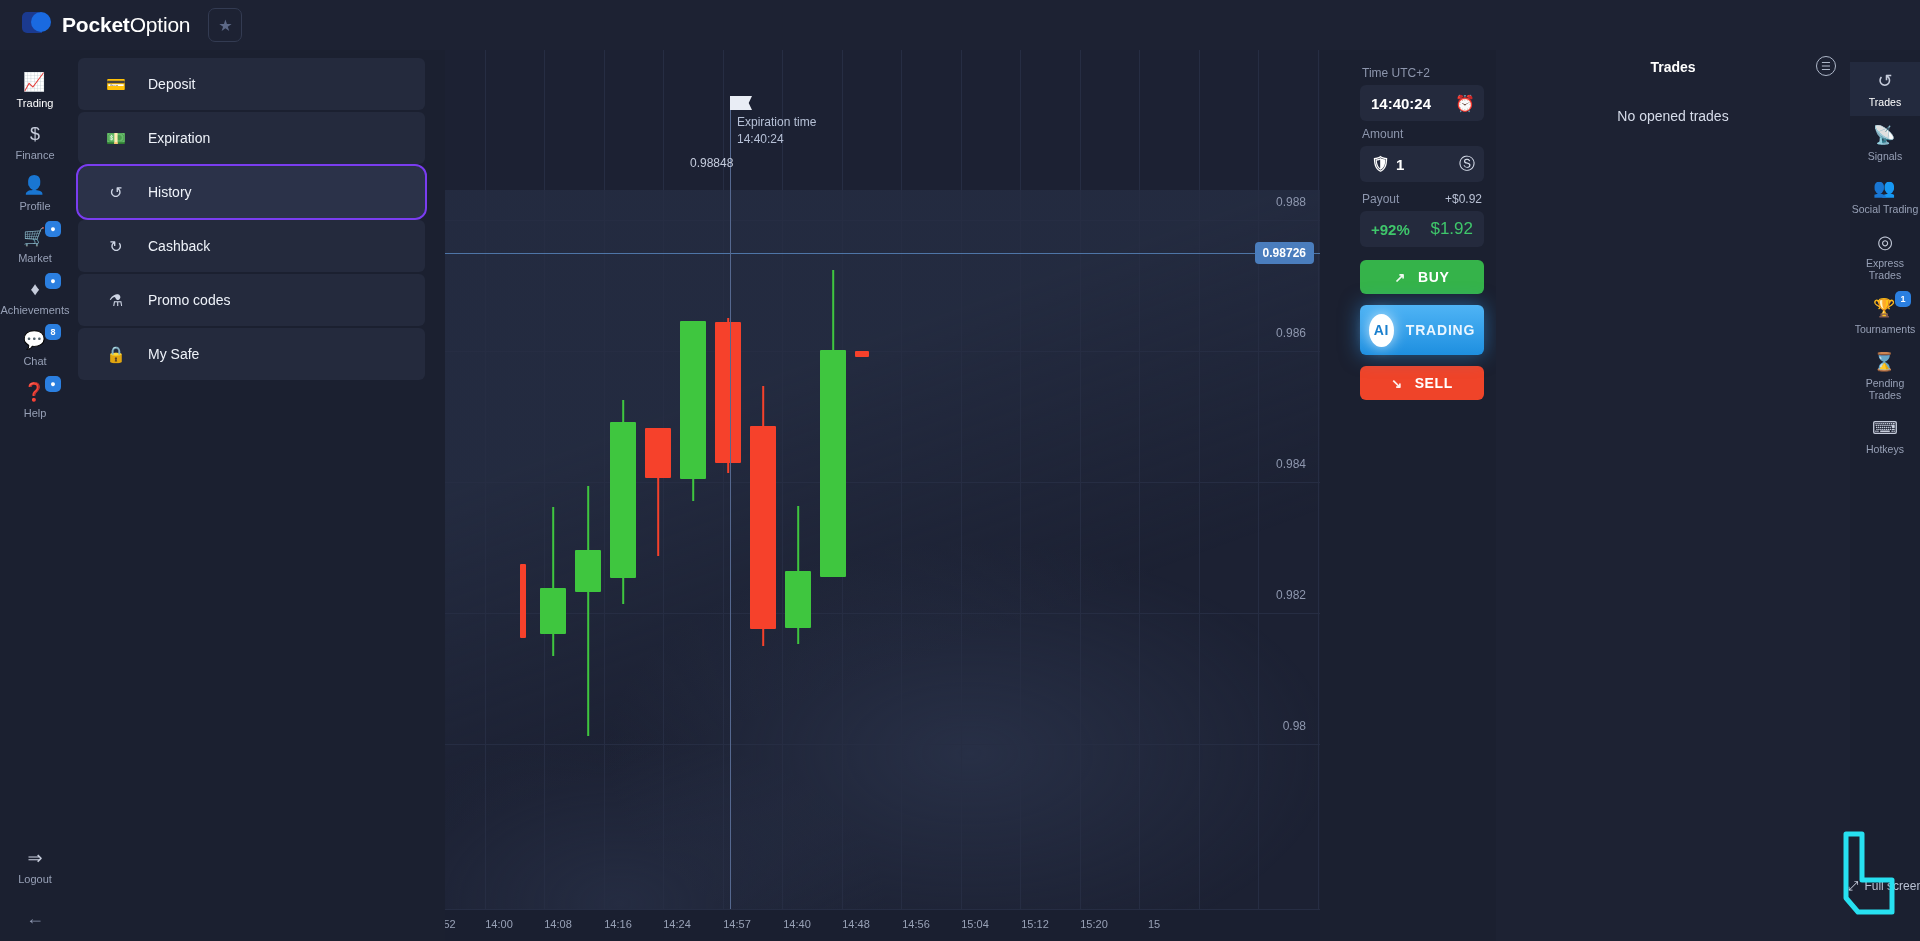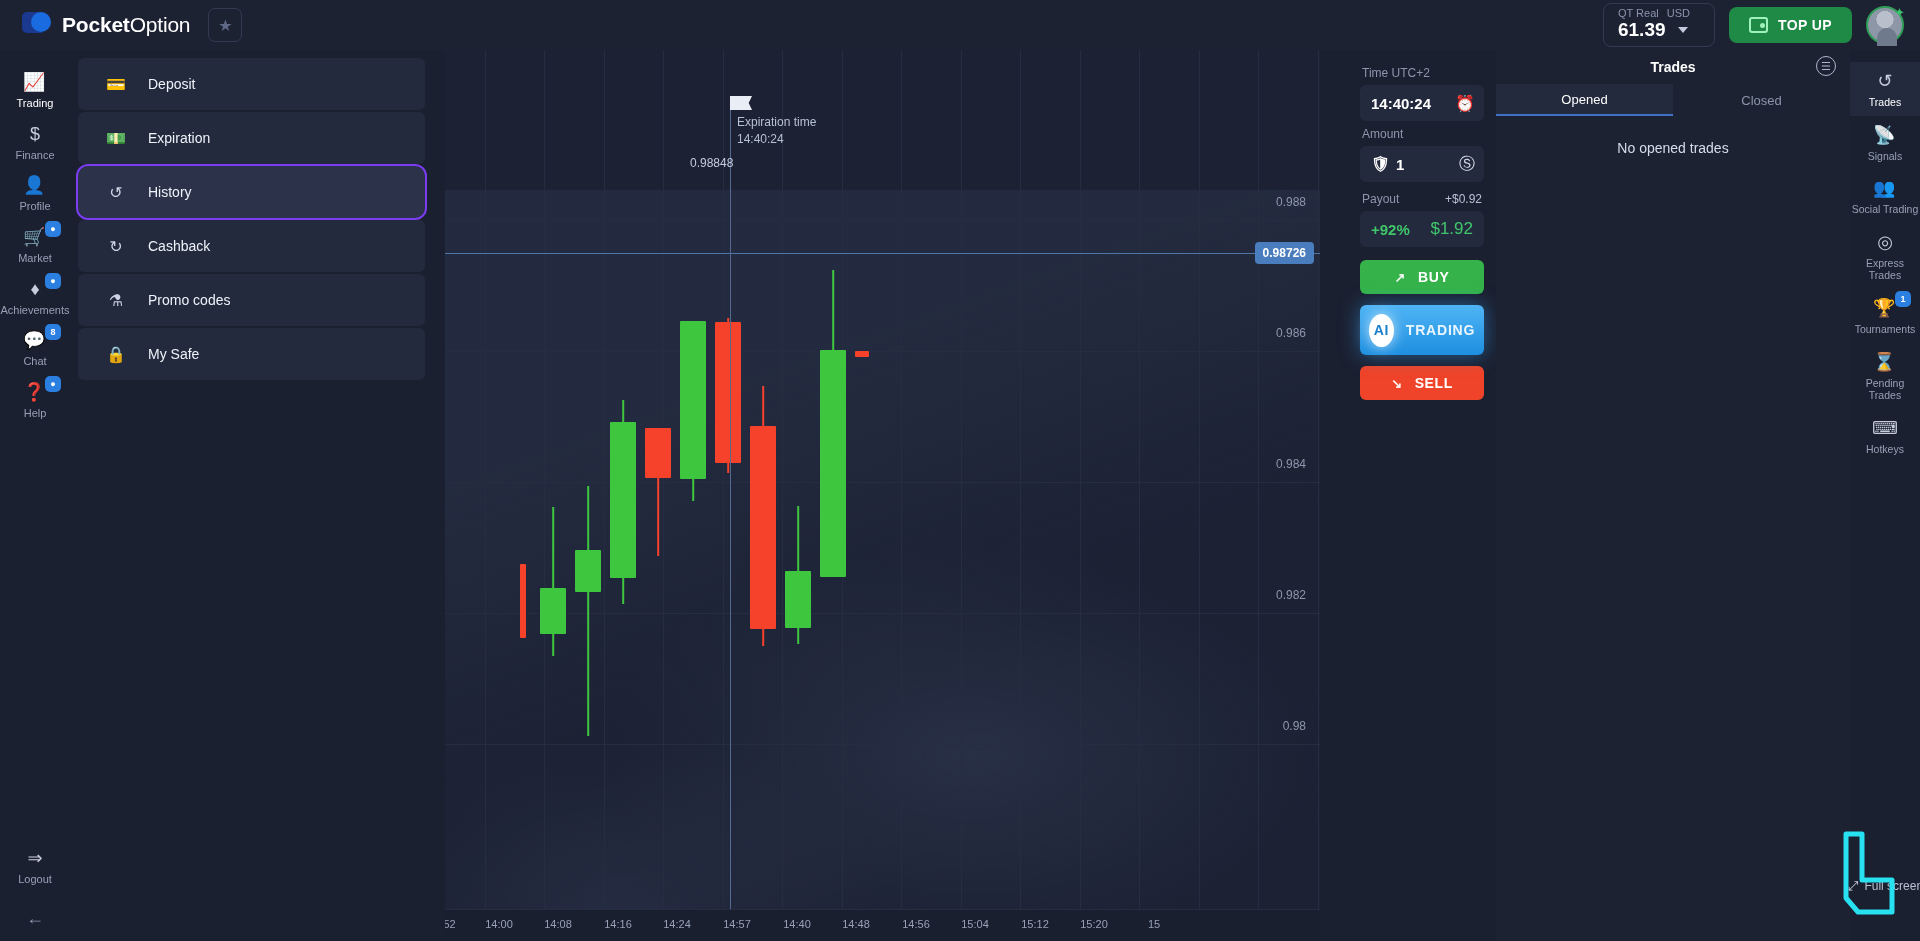--- a/index.html
+++ b/index.html
@@ -218,39 +218,20 @@
       <div class="logo-mark">
         <div class="b1"></div>
           <div class="b2"></div>
       </div>
       <div class="logo-text">
         <b>Pocket</b><span>Option</span>
       </div>
     </div>
     <div class="star-btn">★</div>
 
-    <div class="topbar-right">
-      <div class="balance-box">
-        <div class="balance-top">
-          <span>QT Real</span>
-          <span>USD</span>
-        </div>
-        <div class="balance-bot">
-          <span class="balance-val">61.39</span>
-          <span class="caret"></span>
-        </div>
-      </div>
-      <div class="topup">
-        <span class="wallet-ic"></span>
-        <span>TOP UP</span>
-      </div>
-      <div class="avatar">
-          <span class="spark">✦</span>
-        </div>
-    </div>
   </div>
 
   <div class="rail">
     <div class="rail-item active">
       <span class="rail-ic">📈</span>
       <span class="rail-label">Trading</span>
     </div>
     <div class="rail-item">
       <span class="rail-ic">$</span>
       <span class="rail-label">Finance</span>
@@ -463,24 +444,20 @@
       <span class="arr">↘</span>
       <span>SELL</span>
     </div>
   </div>
 
   <div class="trades-panel">
     <div class="trades-head">
       <span class="t">Trades</span>
       <span class="list-ic">☰</span>
     </div>
-    <div class="trades-tabs">
-      <div class="ttab on">Opened</div>
-      <div class="ttab">Closed</div>
-    </div>
     <div class="trades-empty">No opened trades</div>
   </div>
 
   <div class="rrail">
     <div class="rrail-item active">
       <span class="rrail-ic">↺</span>
       <span class="rrail-label">Trades</span>
     </div>
     <div class="rrail-item">
       <span class="rrail-ic">📡</span>

